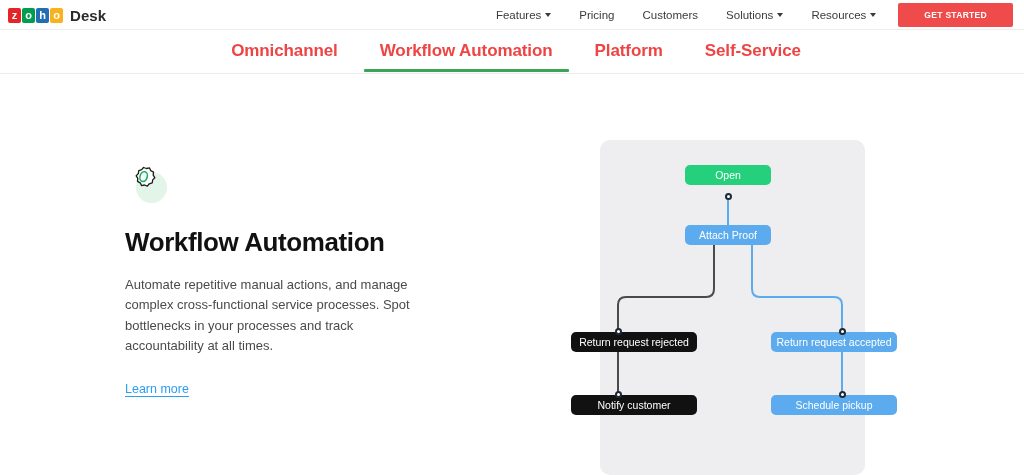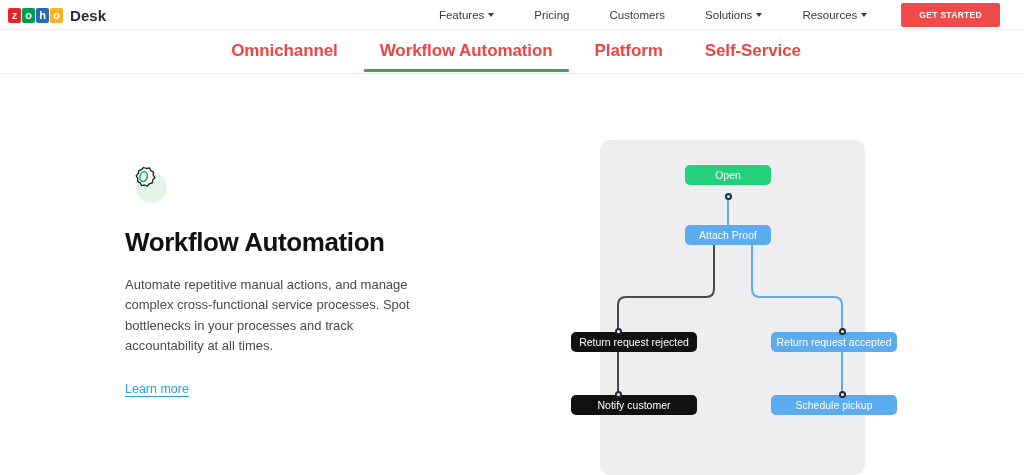--- a/index.html
+++ b/index.html
@@ -63,21 +63,21 @@
     color: #2b2b2b;
     letter-spacing: .1px;
   }
 
   #top-nav {
     position: absolute;
     right: 0; top: 0;
     height: 30px;
     display: flex;
     align-items: center;
-    gap: 12px;
+    gap: 0px;
   }
   .top-nav-item {
     font-size: 11.5px;
     color: #3b3b3b;
     padding: 0 14px;
     height: 30px;
     line-height: 30px;
     white-space: nowrap;
     cursor: pointer;
   }
@@ -86,27 +86,27 @@
     width: 0; height: 0;
     margin-left: 4px;
     border-left: 3.5px solid transparent;
     border-right: 3.5px solid transparent;
     border-top: 4px solid #3b3b3b;
     vertical-align: 2px;
   }
 
   #get-started-btn {
     margin-left: 8px;
-    margin-right: 24px;
+    margin-right: 11px;
     background: #ef4b4b;
     color: #ffffff;
     font-size: 8.5px;
     font-weight: bold;
     letter-spacing: .3px;
-    padding: 7px 18px;
+    padding: 7px 26px;
     border-radius: 2px;
     border: none;
     cursor: pointer;
     font-family: "Liberation Sans", sans-serif;
     white-space: nowrap;
   }
 
   
   #tabbar {
     position: absolute;

